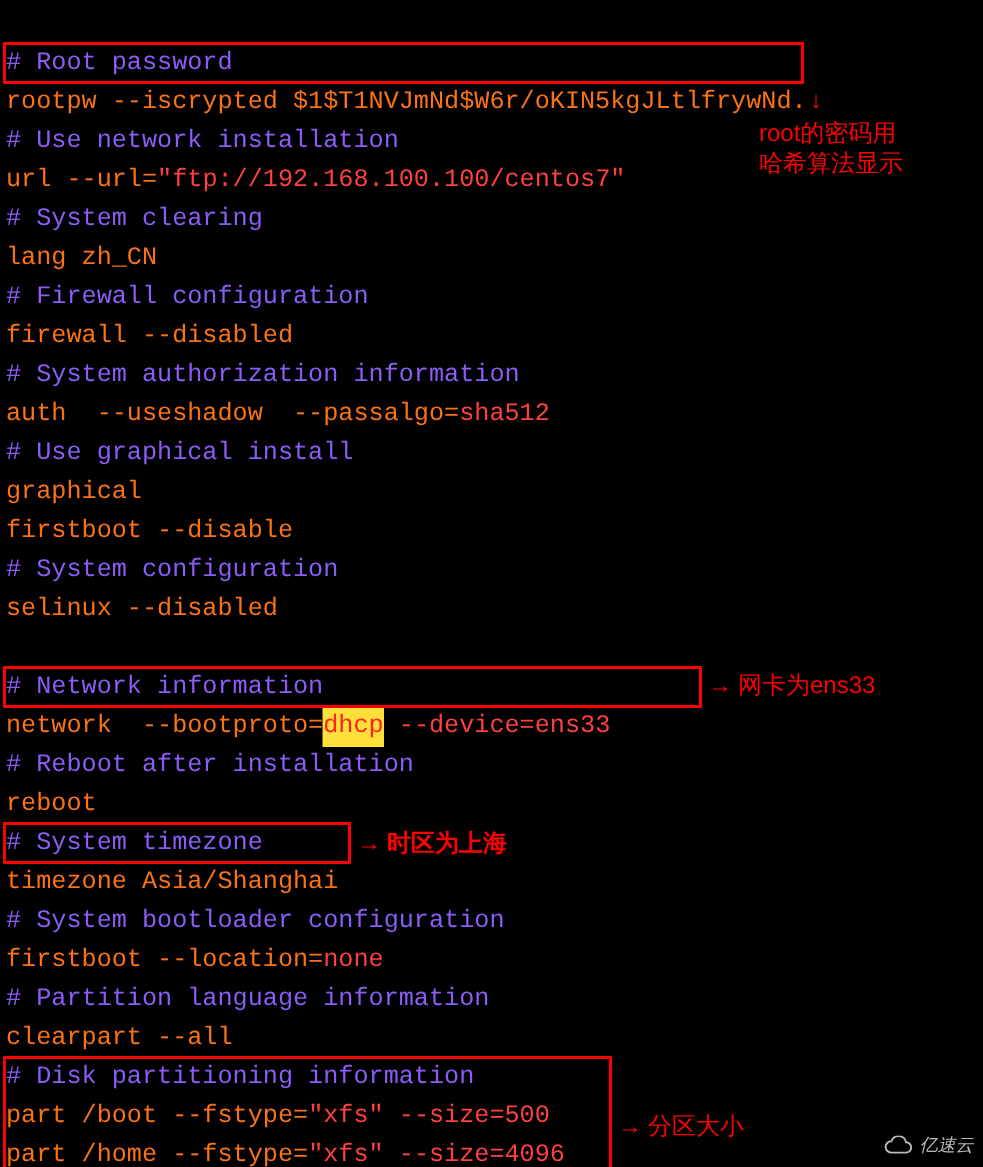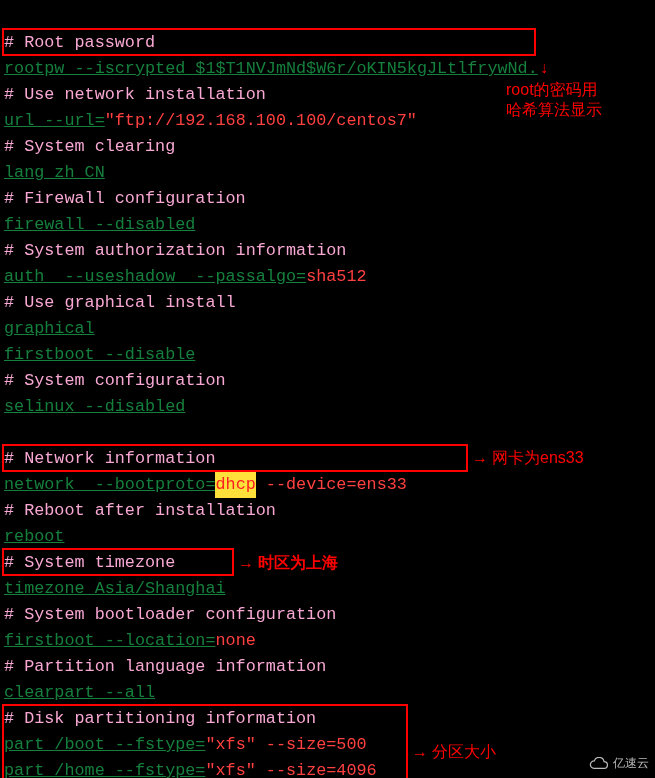--- a/index.html
+++ b/index.html
@@ -13,22 +13,22 @@
   }
   .code {
     font-family: "Courier New", Consolas, monospace;
     font-size: 16.8px;
     line-height: 26px;
     white-space: pre;
     color: #e5e5e5;
     padding: 4px 4px;
     position: relative;
   }
-  .c-comment { color: #f9a8d4; }   
-  .c-white   { color: #15803d; text-decoration: underline; }
+  .c-comment { color: #8b5cf6; }   
+  .c-white   { color: #f97316; }
   .c-red     { color: #ff4040; }
   .c-redhl   { color: #ff2020; background: #ffdf3a; padding: 4px 0; }
 
   .box {
     position: absolute;
     border: 2px solid #ff0000;
     pointer-events: none;
     box-sizing: border-box;
   }
 
@@ -44,20 +44,21 @@
   .watermark {
     position: absolute;
     right: 6px;
     bottom: 6px;
     font-family: sans-serif;
     font-size: 12px;
     color: #bbbbbb;
     display: flex;
     align-items: center;
     gap: 4px;
+    font-style: italic;
   }
   .watermark svg { width: 20px; height: 14px; }
 </style>
 </head>
 <body>
 
 <div class="code">
 <span class="c-comment"># Root password</span>
 <span class="c-white">rootpw --iscrypted $1$T1NVJmNd$W6r/oKIN5kgJLtlfrywNd.</span>
 <span class="c-comment"># Use network installation</span>

